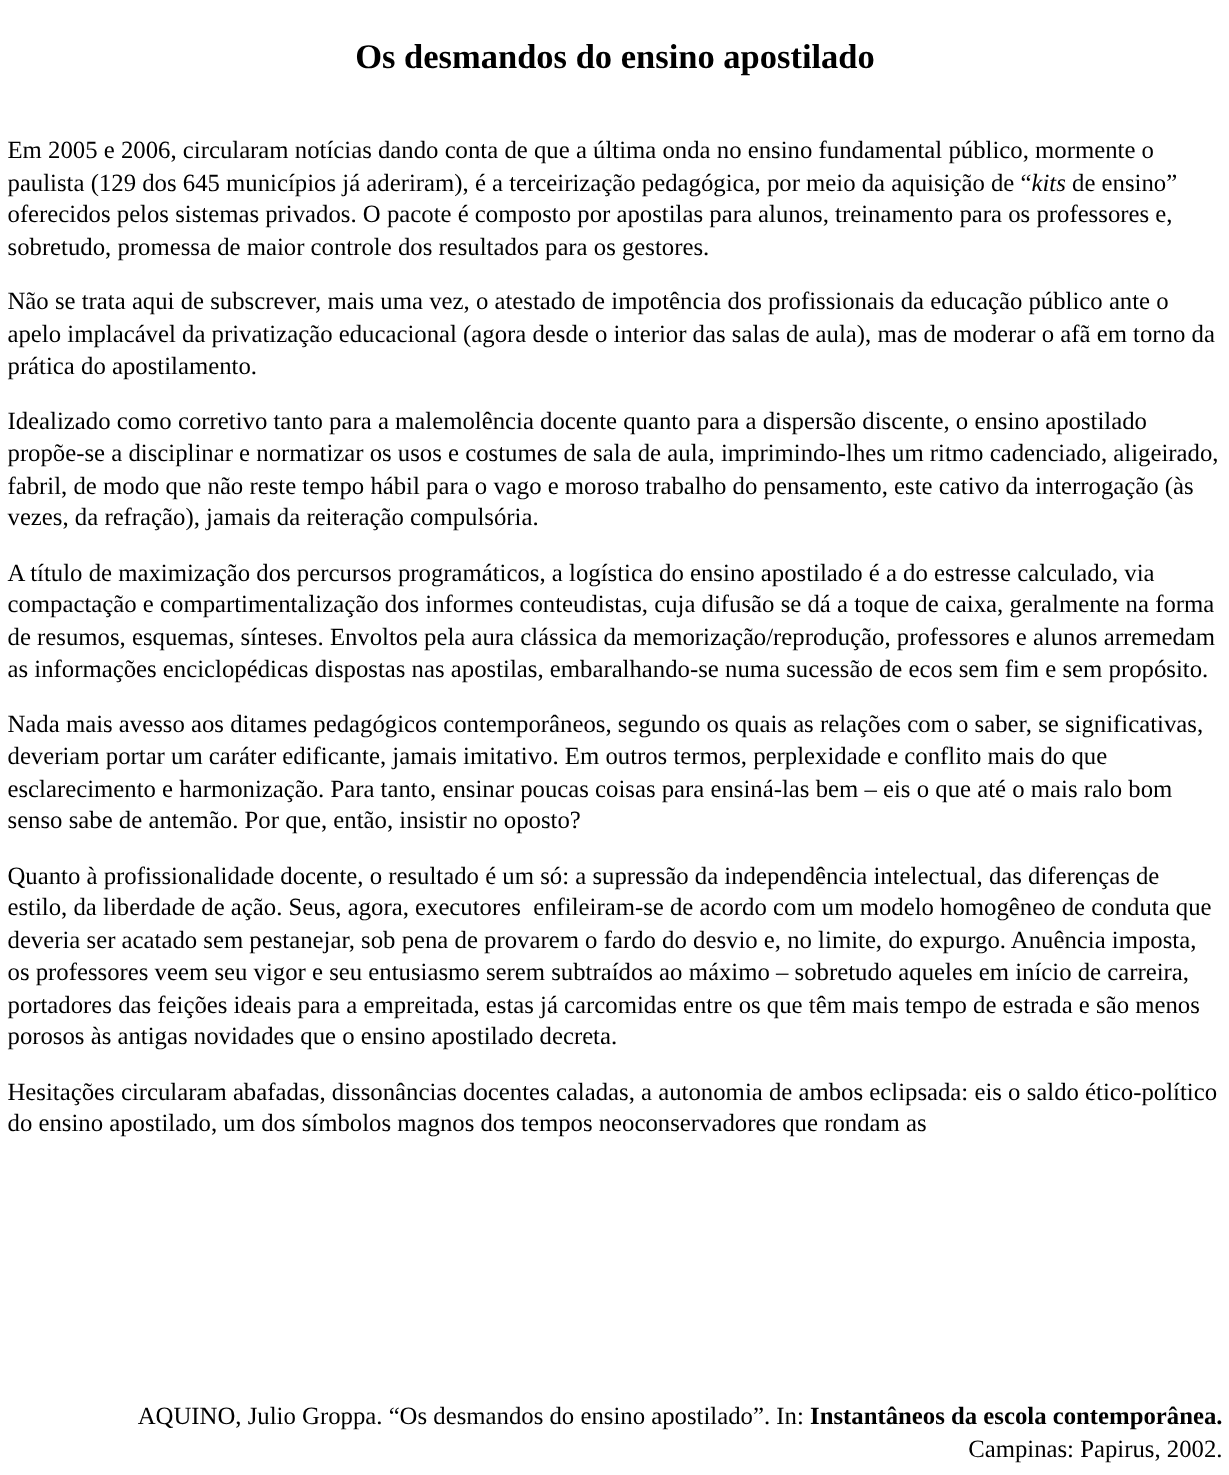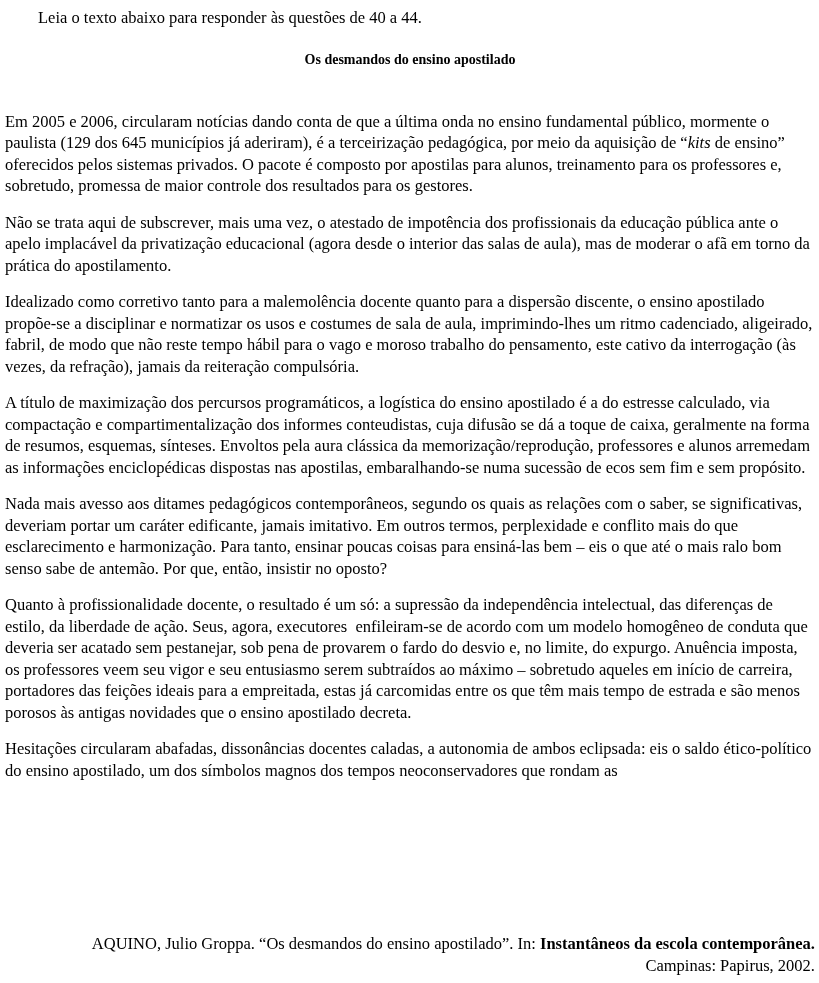--- a/index.html
+++ b/index.html
@@ -18,21 +18,21 @@
     color: #000000;
     padding: 7px 4px 0 5px;
     font-size: 16.5px;
     line-height: 21.5px;
   }
   .instruction {
     text-indent: 33px;
     white-space: pre-wrap;
   }
   .doc-title {
-    font-size: 14px;
+    font-size: 23px;
     font-weight: bold;
     line-height: 21px;
     text-align: center;
     margin-top: 20px;
   }
   .body-text { margin-top: 41px; }
   .body-text p {
     margin-bottom: 15px;
     white-space: pre-wrap;
   }
@@ -45,29 +45,28 @@
     text-align: right;
   }
   .citation p { white-space: pre-wrap; }
   .citation strong { font-weight: bold; }
 </style>
 </head>
 <body>
 
 <div class="page">
 
-  <p class="instruction">Leia o texto abaixo para responder às questões de 40 a 44.</p>
 
   <h1 class="doc-title">Os desmandos do ensino apostilado</h1>
 
   <div class="body-text">
 
     <p><span>Em 2005 e 2006, circularam notícias dando conta de que a última onda no ensino fundamental público, mormente o paulista (129 dos 645 municípios já aderiram), é a terceirização pedagógica, por meio da aquisição de “</span><em>kits</em><span> de ensino” oferecidos pelos sistemas privados. O pacote é composto por apostilas para alunos, treinamento para os professores e, sobretudo, promessa de maior controle dos resultados para os gestores.</span></p>
 
-    <p>Não se trata aqui de subscrever, mais uma vez, o atestado de impotência dos profissionais da educação pública ante o apelo implacável da privatização educacional (agora desde o interior das salas de aula), mas de moderar o afã em torno da prática do apostilamento.</p>
+    <p>Não se trata aqui de subscrever, mais uma vez, o atestado de impotência dos profissionais da educação público ante o apelo implacável da privatização educacional (agora desde o interior das salas de aula), mas de moderar o afã em torno da prática do apostilamento.</p>
 
     <p>Idealizado como corretivo tanto para a malemolência docente quanto para a dispersão discente, o ensino apostilado propõe-se a disciplinar e normatizar os usos e costumes de sala de aula, imprimindo-lhes um ritmo cadenciado, aligeirado, fabril, de modo que não reste tempo hábil para o vago e moroso trabalho do pensamento, este cativo da interrogação (às vezes, da refração), jamais da reiteração compulsória.</p>
 
     <p>A título de maximização dos percursos programáticos, a logística do ensino apostilado é a do estresse calculado, via compactação e compartimentalização dos informes conteudistas, cuja difusão se dá a toque de caixa, geralmente na forma de resumos, esquemas, sínteses. Envoltos pela aura clássica da memorização/reprodução, professores e alunos arremedam as informações enciclopédicas dispostas nas apostilas, embaralhando-se numa sucessão de ecos sem fim e sem propósito.</p>
 
     <p>Nada mais avesso aos ditames pedagógicos contemporâneos, segundo os quais as relações com o saber, se significativas, deveriam portar um caráter edificante, jamais imitativo. Em outros termos, perplexidade e conflito mais do que esclarecimento e harmonização. Para tanto, ensinar poucas coisas para ensiná-las bem – eis o que até o mais ralo bom senso sabe de antemão. Por que, então, insistir no oposto?</p>
 
     <p>Quanto à profissionalidade docente, o resultado é um só: a supressão da independência intelectual, das diferenças de estilo, da liberdade de ação. Seus, agora, executores  enfileiram-se de acordo com um modelo homogêneo de conduta que deveria ser acatado sem pestanejar, sob pena de provarem o fardo do desvio e, no limite, do expurgo. Anuência imposta, os professores veem seu vigor e seu entusiasmo serem subtraídos ao máximo – sobretudo aqueles em início de carreira, portadores das feições ideais para a empreitada, estas já carcomidas entre os que têm mais tempo de estrada e são menos porosos às antigas novidades que o ensino apostilado decreta.</p>
 
     <p>Hesitações circularam abafadas, dissonâncias docentes caladas, a autonomia de ambos eclipsada: eis o saldo ético-político do ensino apostilado, um dos símbolos magnos dos tempos neoconservadores que rondam as</p>

